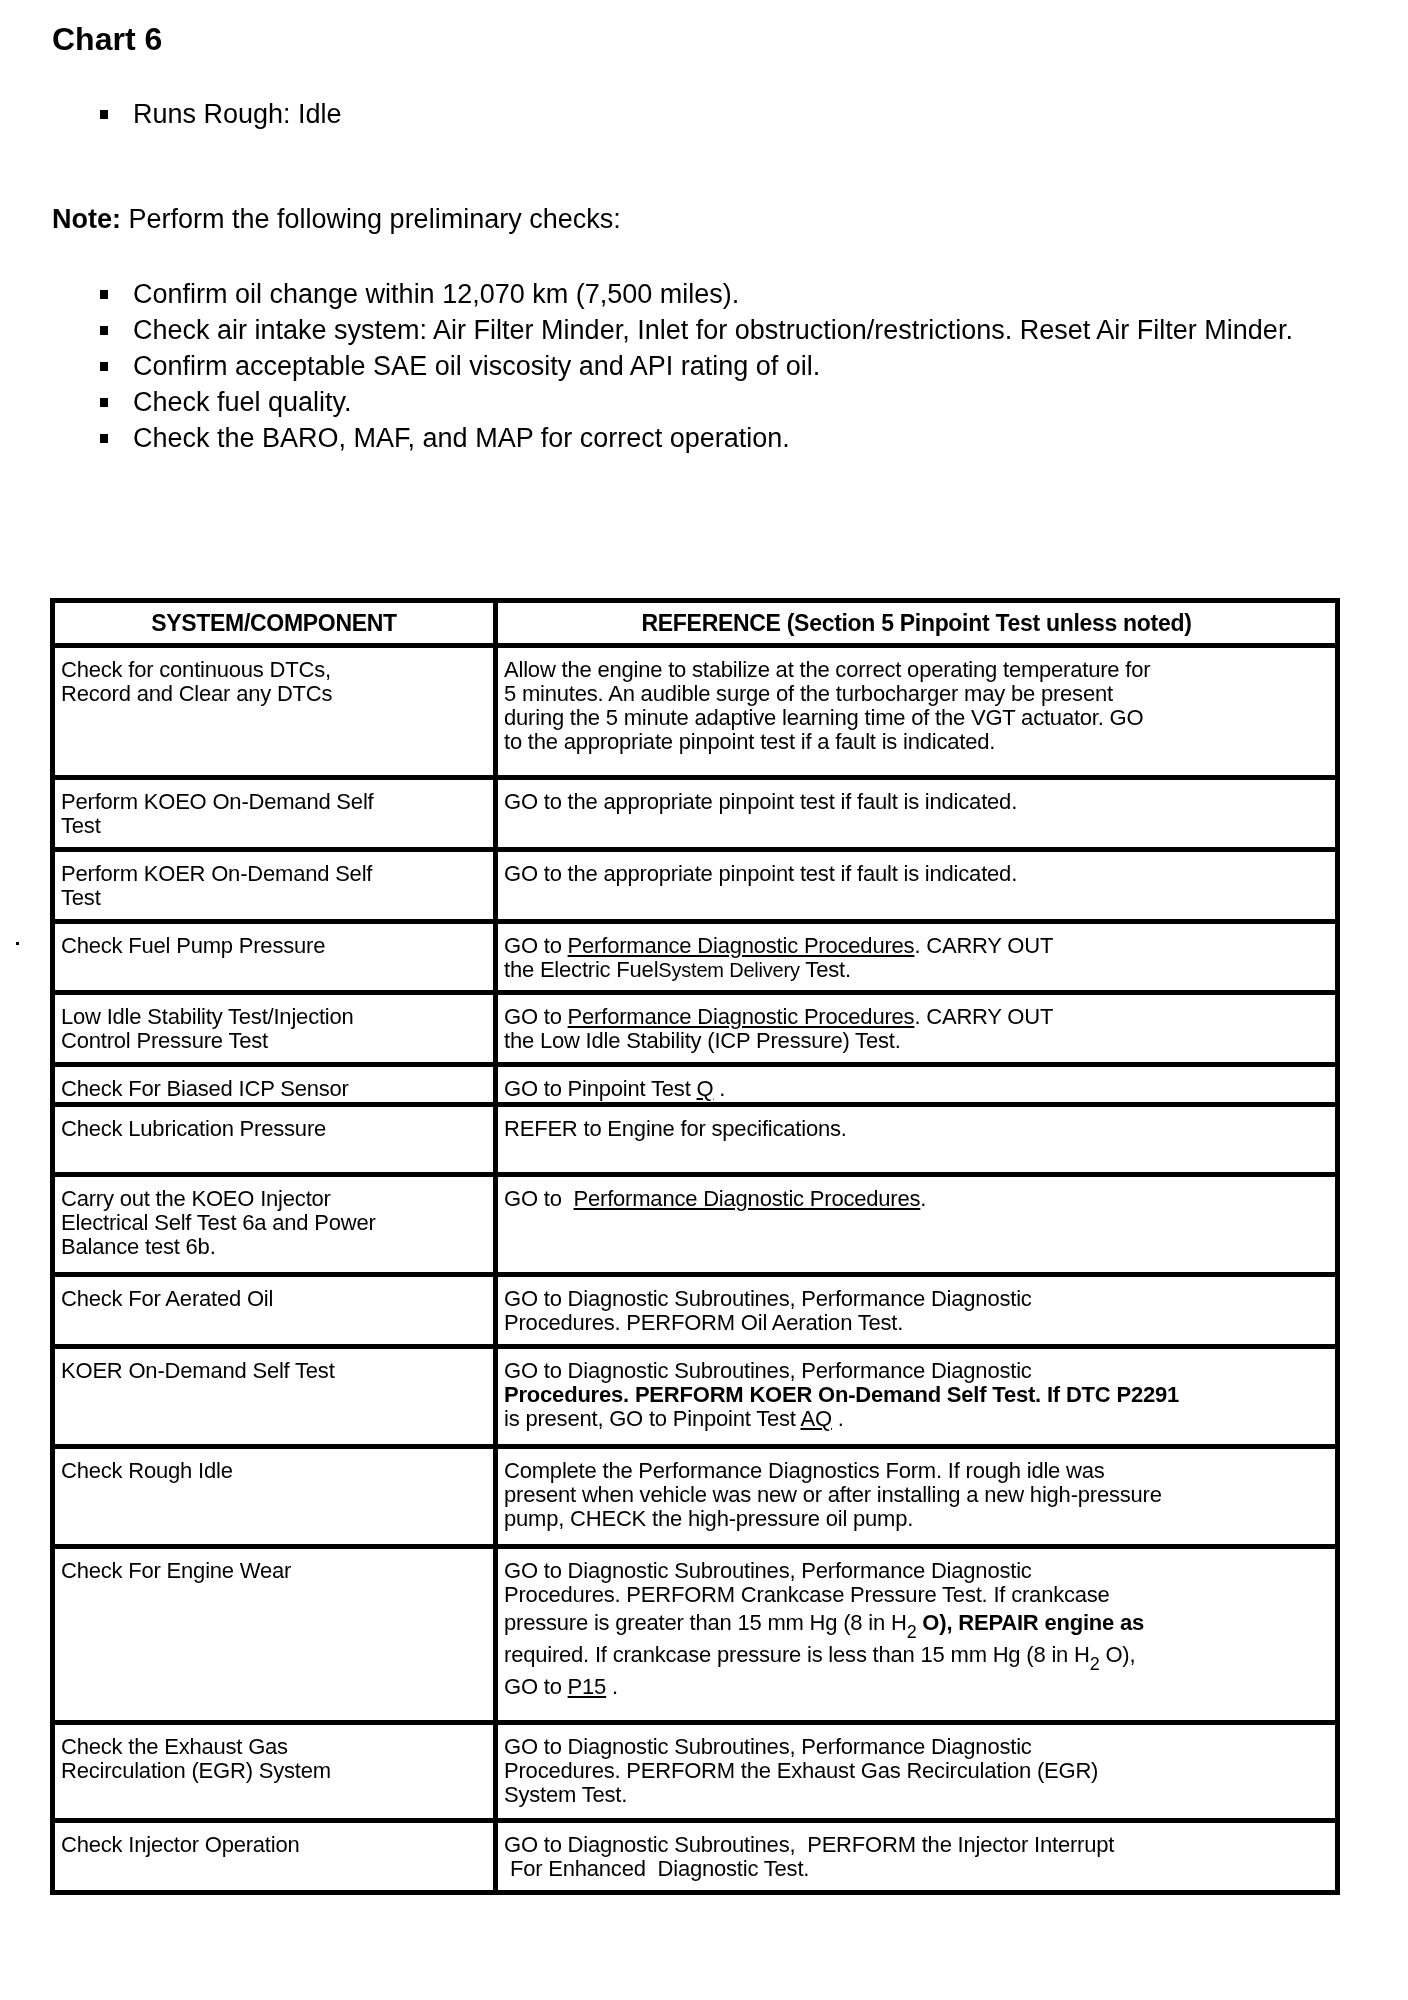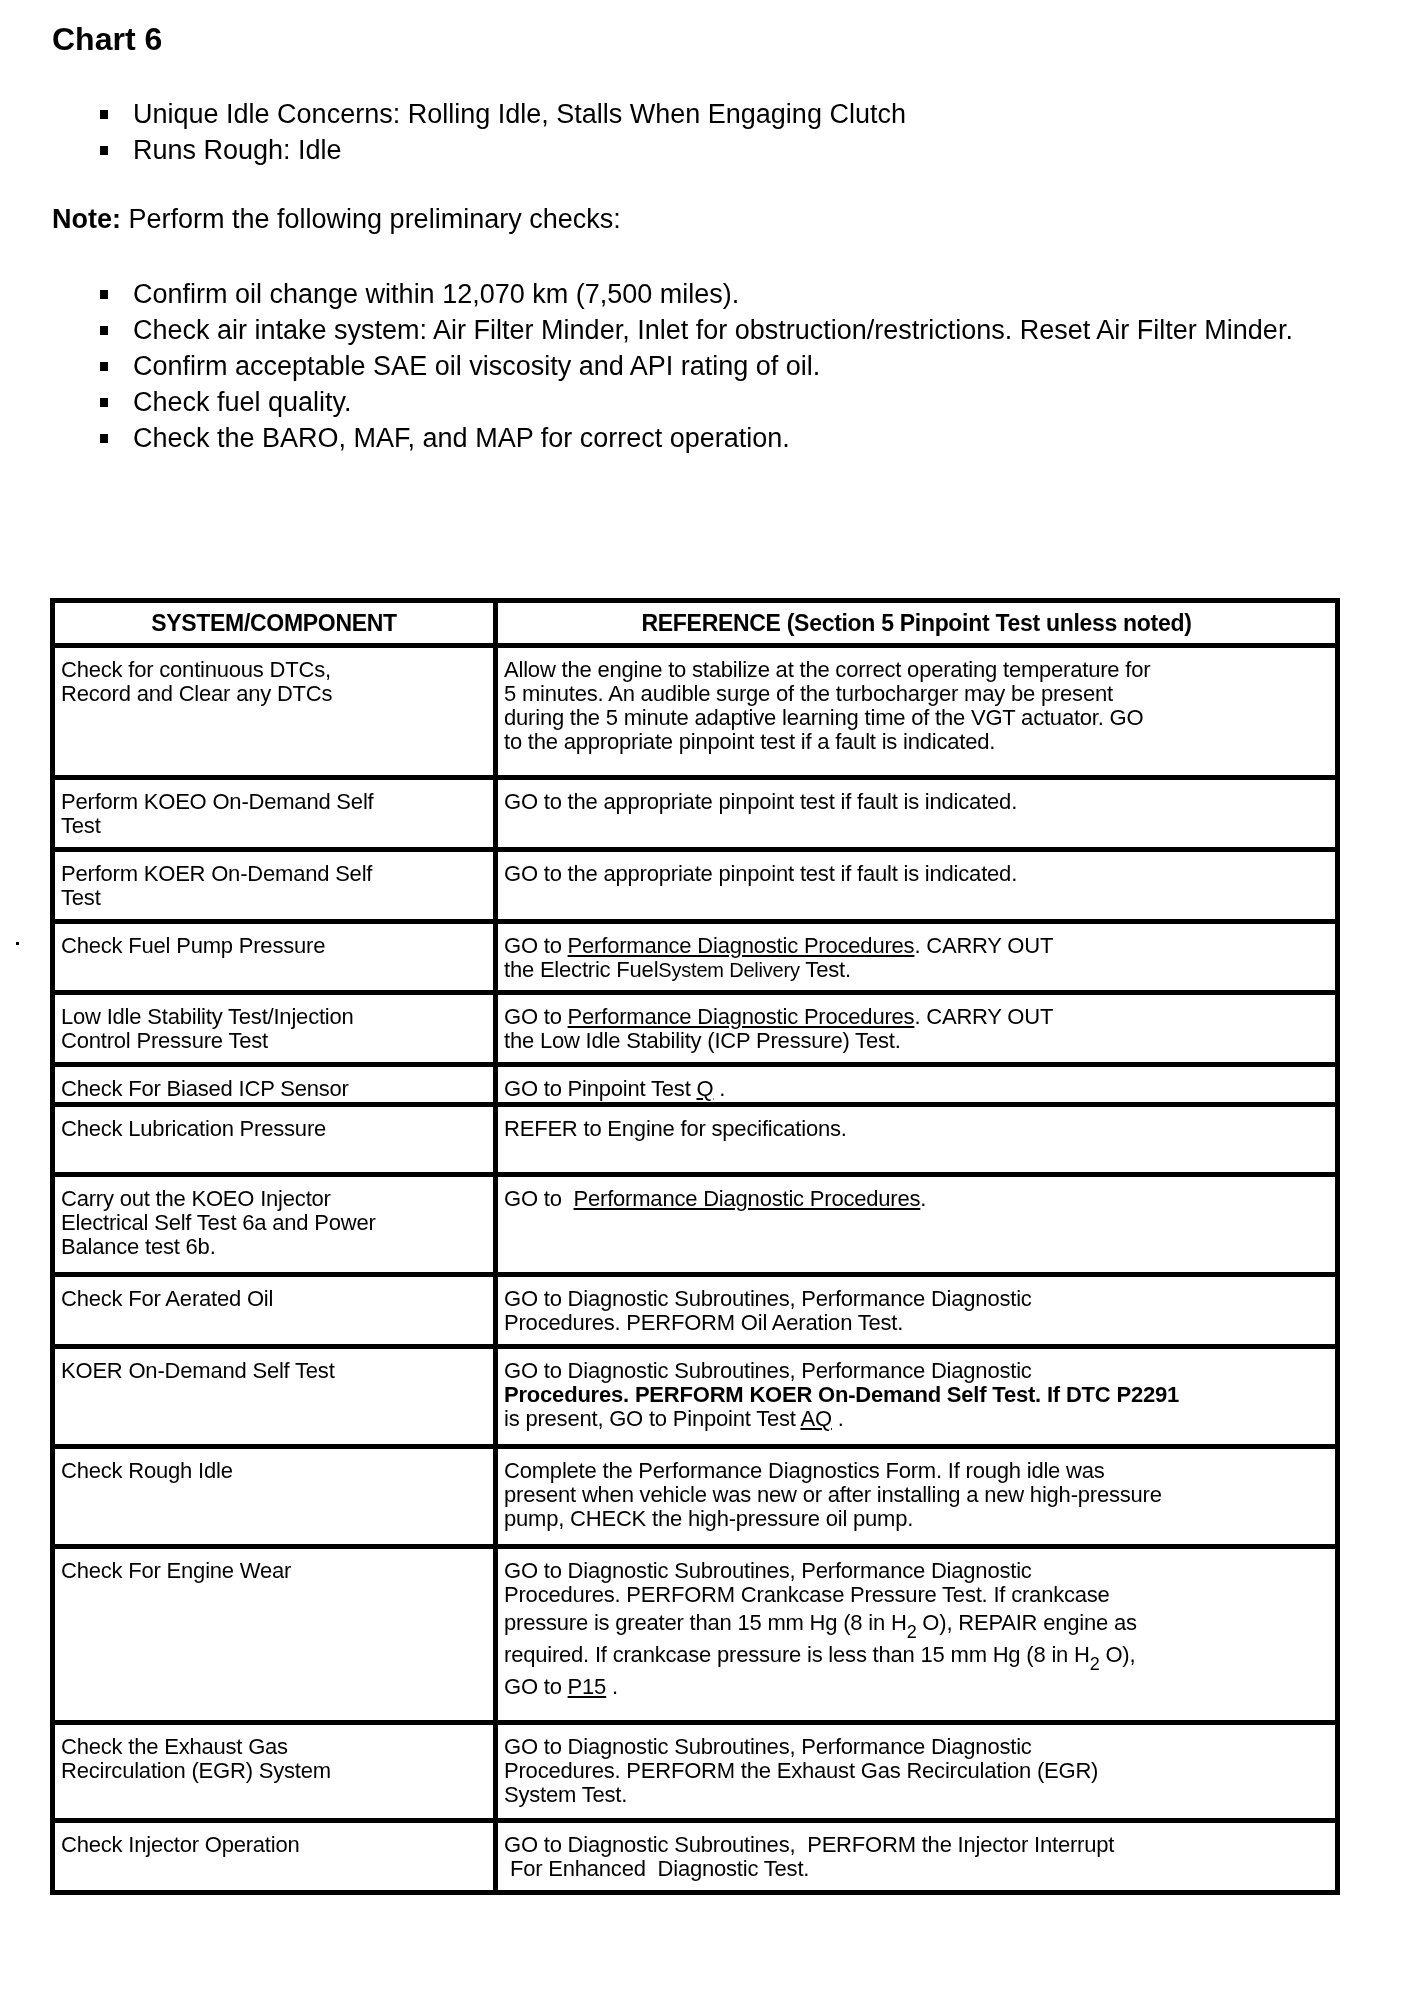--- a/index.html
+++ b/index.html
@@ -51,21 +51,21 @@
   .cell a { color: #000; text-decoration: underline; }
   .cell sub { font-size: 18px; vertical-align: -8px; line-height: 0; }
   .cell .small { font-size: 20px; margin-top: 12px; }
 </style>
 </head>
 <body>
 
 <div class="title">Chart 6</div>
 
 <ul class="bullets" id="concerns">
-  <li><span class="sq"></span><span>Unique Idle Concerns: Rolling Idle, Stalls When Engaging Clutch</span></li>
+  <li><span class="sq"></span></li>
   <li><span class="sq"></span><span>Runs Rough: Idle</span></li>
 </ul>
 
 <div class="note"><b>Note:</b><span> Perform the following preliminary checks:</span></div>
 
 <ul class="bullets" id="checks">
   <li><span class="sq"></span><span>Confirm oil change within 12,070 km (7,500 miles).</span></li>
   <li><span class="sq"></span><span>Check air intake system: Air Filter Minder, Inlet for obstruction/restrictions. Reset Air Filter Minder.</span></li>
   <li><span class="sq"></span><span>Confirm acceptable SAE oil viscosity and API rating of oil.</span></li>
   <li><span class="sq"></span><span>Check fuel quality.</span></li>
@@ -237,21 +237,21 @@
       <tr style="height: 176px;">
         <td>
           <div class="cell">
             <span class="ln">Check For Engine Wear</span>
           </div>
         </td>
         <td>
           <div class="cell">
             <span class="ln"><span style="white-space: pre;">GO to Diagnostic Subroutines, Performance Diagnostic</span></span>
             <span class="ln"><span style="white-space: pre;">Procedures. PERFORM Crankcase Pressure Test. If crankcase</span></span>
-            <span class="ln tall"><span style="white-space: pre;">pressure is greater than 15 mm Hg (8 in H</span><sub style="white-space: pre;">2</sub><span style="white-space: pre;"> O), REPAIR engine as</span></span>
+            <span class="ln tall"><span style="white-space: pre;">pressure is greater than 15 mm Hg (8 in H</span><sub style="white-space: pre;">2</sub><span style="white-space: pre; font-weight: bold;"> O), REPAIR engine as</span></span>
             <span class="ln tall"><span style="white-space: pre;">required. If crankcase pressure is less than 15 mm Hg (8 in H</span><sub style="white-space: pre;">2</sub><span style="white-space: pre;"> O),</span></span>
             <span class="ln tall"><span style="white-space: pre;">GO to </span><a href="#" style="white-space: pre;">P15</a><span style="white-space: pre;"> .</span></span>
           </div>
         </td>
       </tr>
       <tr style="height: 98px;">
         <td>
           <div class="cell">
             <span class="ln">Check the Exhaust Gas</span>
             <span class="ln">Recirculation (EGR) System</span>

